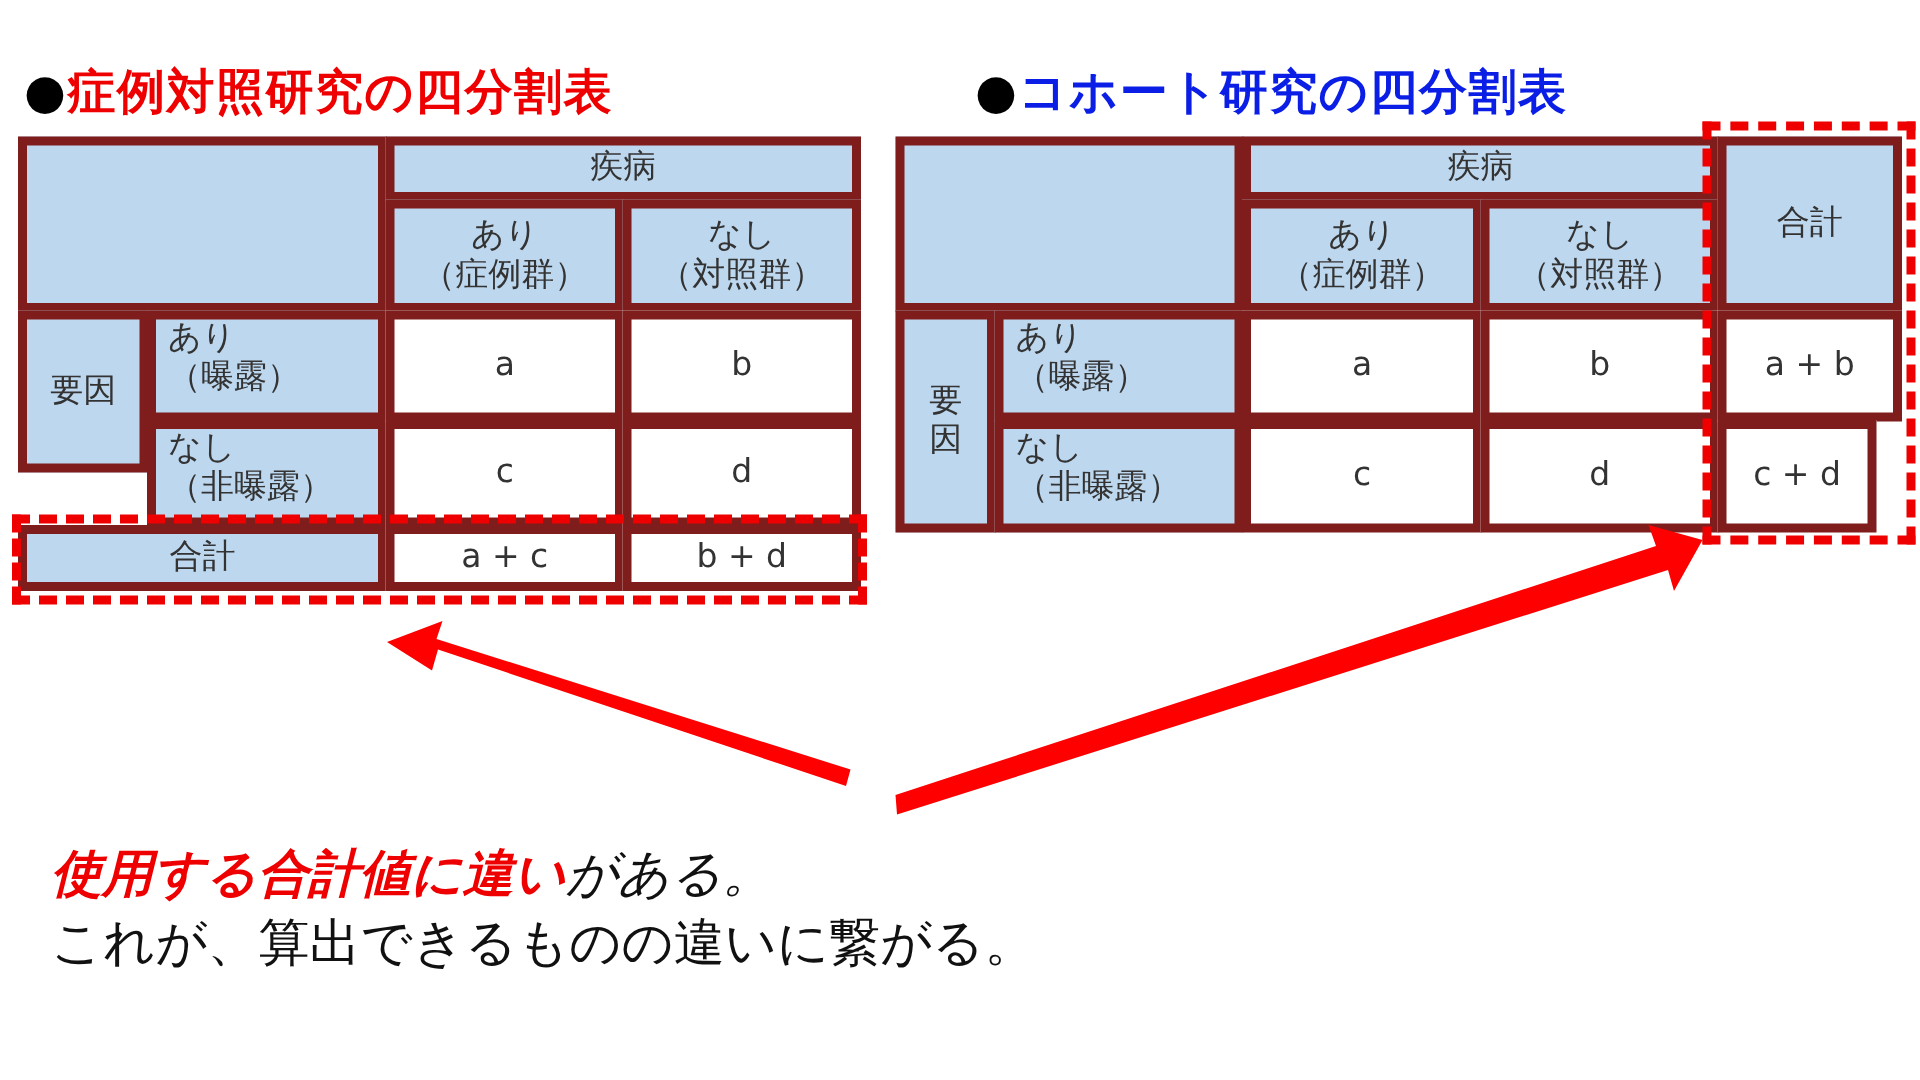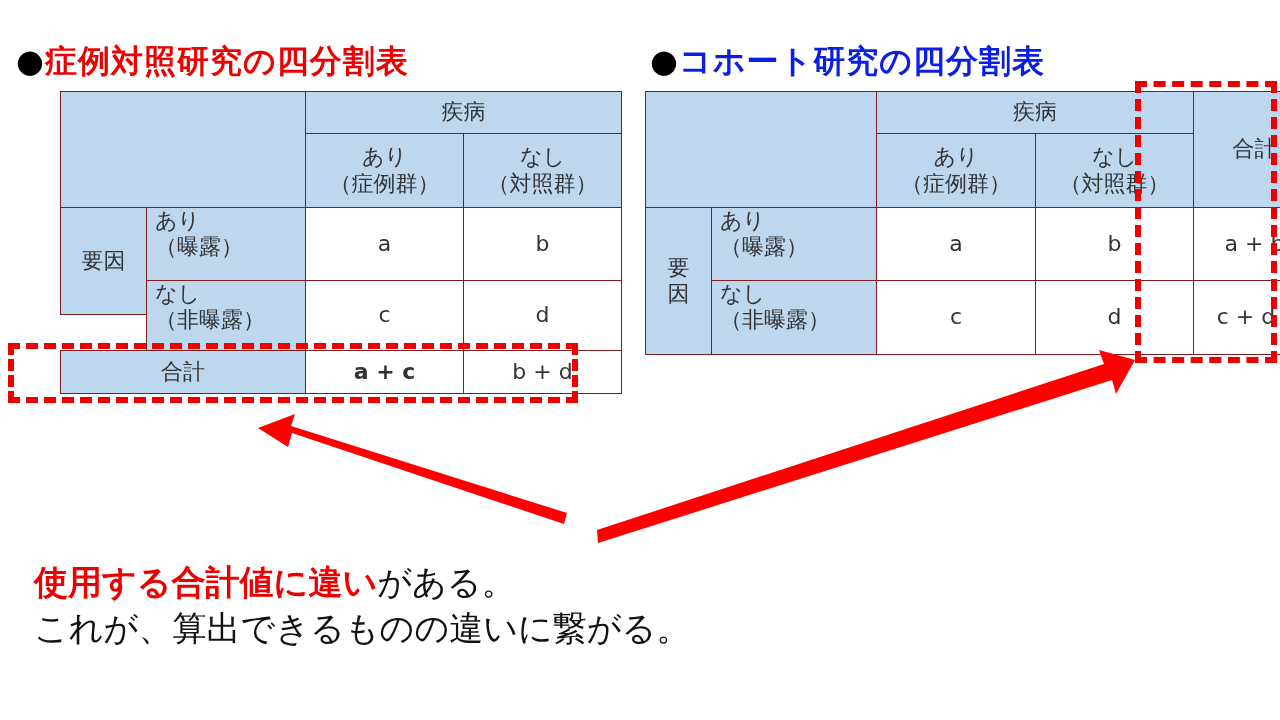--- a/index.html
+++ b/index.html
@@ -5,29 +5,29 @@
   html, body { margin:0; padding:0; }
   body { width:1280px; height:720px; background:#ffffff; position:relative; overflow:hidden;
          font-family:"DejaVu Sans","Liberation Sans",sans-serif; color:#222; }
   .title { position:absolute; top:40px; font-size:32px; font-weight:bold; white-space:nowrap; letter-spacing:1px;text-align:right; }
   .title .dot { color:#000; }
   .t-left { left:16px; }
   .t-left .txt { color:#ee0000; }
   .t-right { left:610px;margin-left:40px; }
   .t-right .txt { color:#0a1ee6; }
   .tbl { position:absolute; }
-  .cell { position:absolute; box-sizing:border-box; border:1px solid #7f1d1d; display:flex;
-          align-items:center; justify-content:center; text-align:center; font-size:22px; line-height:1.2; color:#333;margin-left:48px; }
+  .cell { position:absolute; box-sizing:border-box; border:6px solid #7f1d1d; display:flex;
+          align-items:center; justify-content:center; text-align:center; font-size:22px; line-height:1.2; color:#333; }
   .blue { background:#bdd7ee; }
   .white { background:#ffffff; }
   .left-align { justify-content:flex-start; text-align:left; padding-left:8px; }
   .dash { position:absolute; box-sizing:border-box; border:6px dashed #ee0000; }
   svg.arrows { position:absolute; left:0; top:0; }
   .msg { position:absolute; left:34px; font-size:34px; white-space:nowrap; color:#111; }
-  .msg1 { top:560px; }
+  .msg1 { top:560px;font-style:italic; }
   .msg1 .em { color:#ee0000; font-weight:bold; }
   .msg2 { top:606px; }
 </style>
 </head>
 <body>
 
 <div class="title t-left">
   <span class="dot">●</span><span class="txt">症例対照研究の四分割表</span>
 </div>
 <div class="title t-right">
@@ -66,21 +66,21 @@
     </div>
   <div class="cell white" style="left:257px;top:280px;width:159px;height:71px;">
       <span>c</span>
     </div>
   <div class="cell white" style="left:415px;top:280px;width:159px;height:71px;">
       <span>d</span>
     </div>
   <div class="cell blue" style="left:12px;top:350px;width:246px;height:44px;">
       <span>合計</span>
     </div>
-  <div class="cell white" style="left:257px;top:350px;width:159px;height:44px;font-weight:bold;">
+  <div class="cell white" style="left:257px;top:350px;width:159px;height:44px;">
       <span>a + c</span>
     </div>
   <div class="cell white" style="left:415px;top:350px;width:159px;height:44px;justify-content:center;">
       <span>b + d</span>
     </div>
 </div>
 <div class="dash" style="left:8px;top:343px;width:570px;height:60px;"></div>
 
 <div class="tbl" style="left:0;top:0;">
   <div class="cell blue" style="left:597px;top:91px;width:232px;height:117px;"></div>

